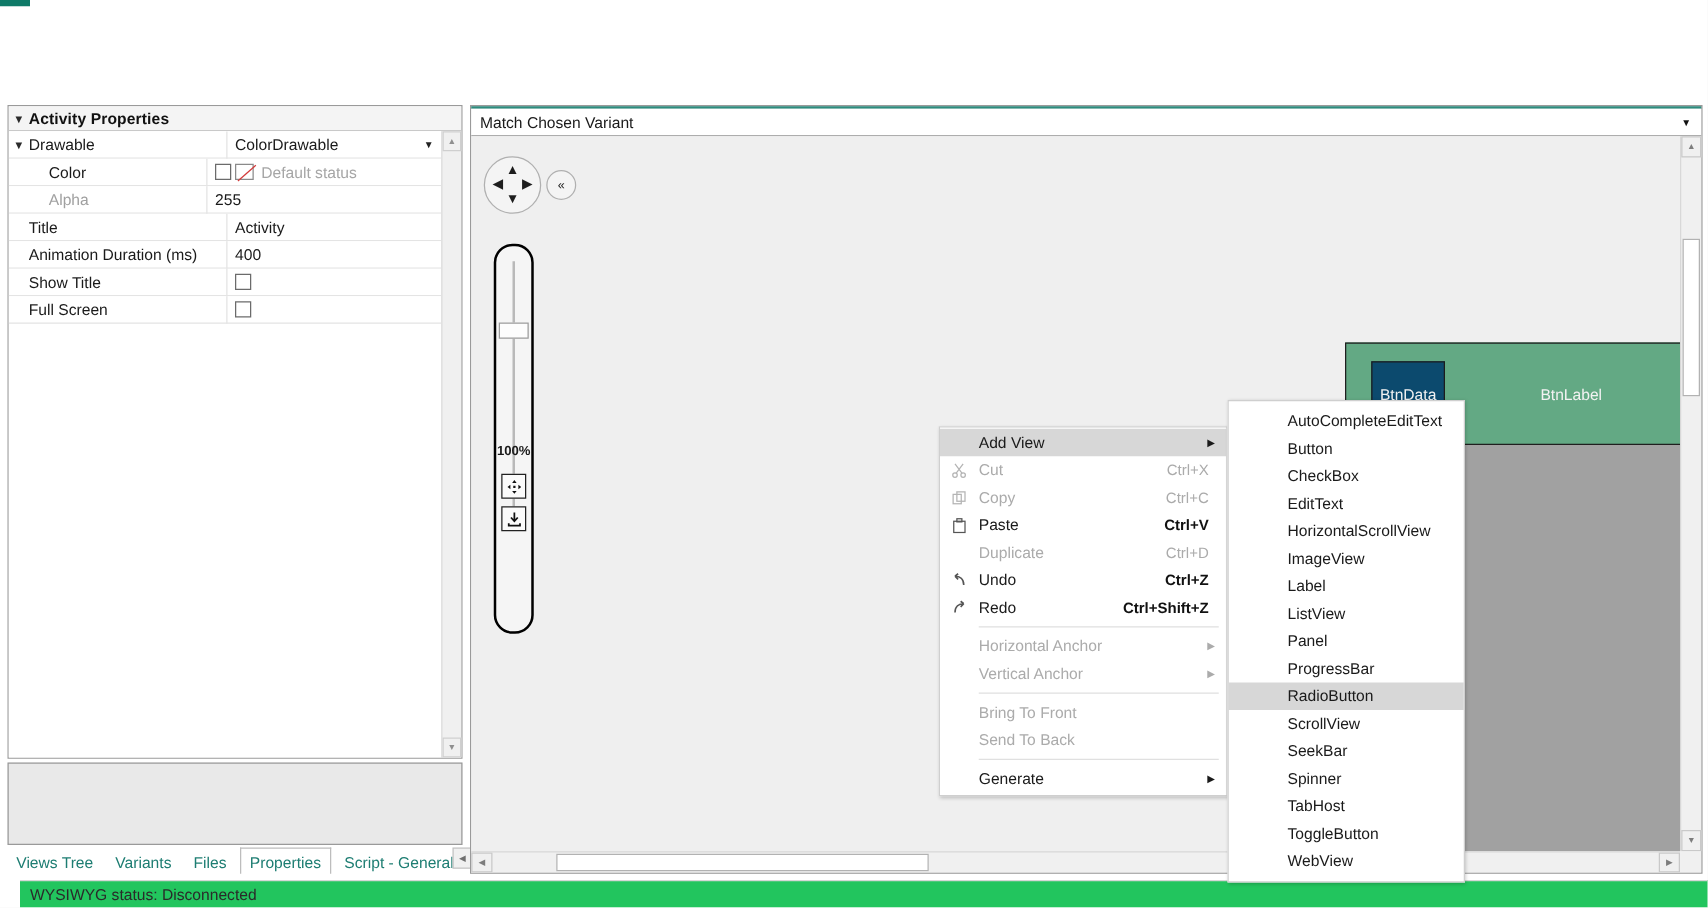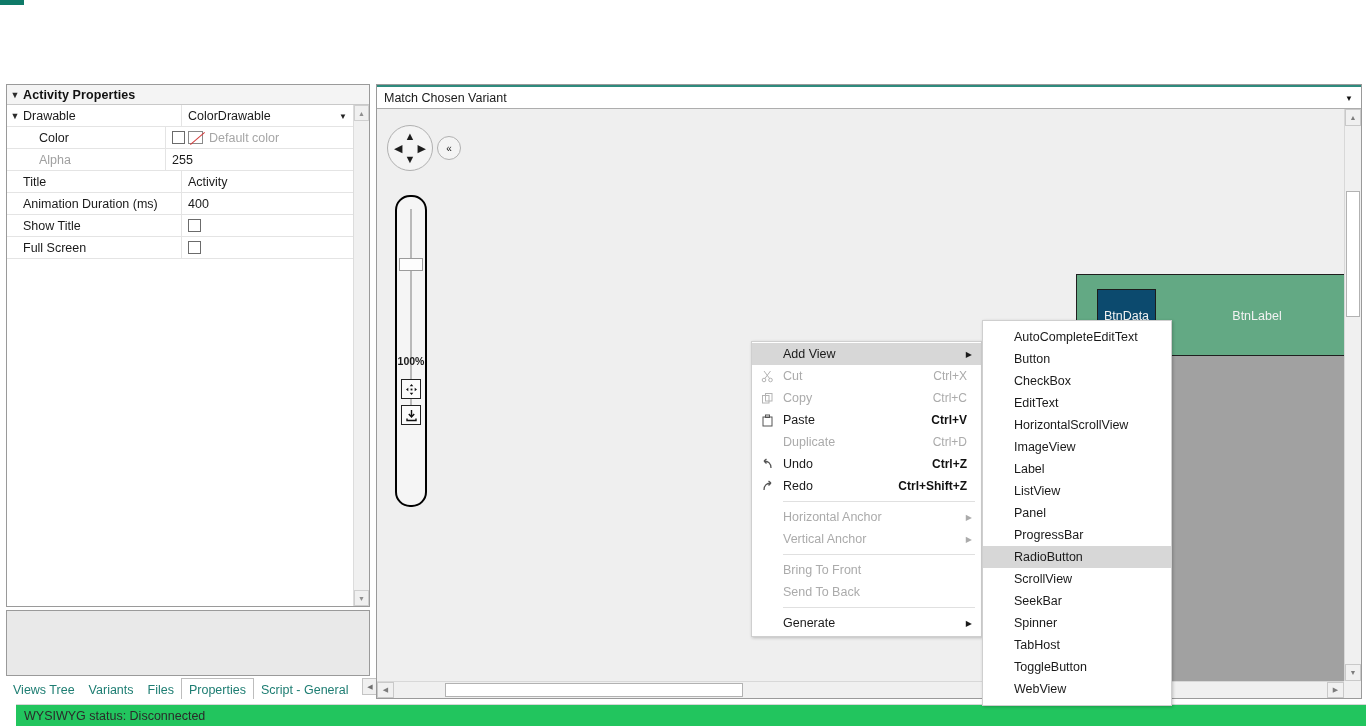--- a/index.html
+++ b/index.html
@@ -97,21 +97,21 @@
 
   
   .props-desc {
     position: absolute; left: 6px; top: 610px; width: 364px; height: 66px;
     background: #e9e9e9; border: 1px solid #9a9a9a;
   }
 
   
   .tabstrip {
     position: absolute; left: 6px; top: 678px; width: 364px; height: 21px;
-    display: flex; align-items: stretch; font-size: 12.5px;
+    display: flex; align-items: stretch; font-size: 12.5px; justify-content: space-between;
   }
   .tab {
     padding: 2px 7px 0 7px; color: #1d7d72; display: flex; align-items: center;
     white-space: nowrap; cursor: default;
   }
   .tab.active {
     background: #ffffff; border: 1px solid #bdbdbd; border-bottom: none;
   }
   .tab-scroll-btn {
     position: absolute; right: -8px; top: 0; width: 16px; height: 17px;
@@ -290,21 +290,21 @@
   .ctx-sep { height: 1px; background: #e0e0e0; margin: 4px 6px 4px 31px; }
 
   
   .submenu {
     position: absolute; left: 982px; top: 320px; width: 190px;
     background: #ffffff; border: 1px solid #cfcfcf;
     box-shadow: 1px 1px 3px rgba(0,0,0,.22);
     padding: 5px 0 5px 0; z-index: 50;
   }
   .sub-item {
-    height: 22px; display: flex; align-items: center; padding-left: 31px;
+    height: 22px; display: flex; align-items: center; padding-left: 47px;
     font-size: 12.5px; color: #1a1a1a; white-space: nowrap;
   }
   .sub-item.hl { background: #d7d7d7; }
   .sub-item.disabled { color: #b8b8b8; }
 
   svg { display: block; }
 </style>
 </head>
 <body>
 
@@ -325,21 +325,21 @@
             <span>ColorDrawable</span>
             <span class="combo-caret">▼</span>
           </div>
         </div>
         <div class="prop-row">
           <div class="prop-indent"></div>
           <div class="prop-label sub">Color</div>
           <div class="prop-val">
             <span class="cb"></span>
             <span class="color-swatch"></span>
-            <span class="color-text">Default color</span>
+            <span class="color-text">Default status</span>
           </div>
         </div>
         <div class="prop-row">
           <div class="prop-indent"></div>
           <div class="prop-label sub muted">Alpha</div>
           <div class="prop-val">
             <span>255</span>
           </div>
         </div>
         <div class="prop-row">

